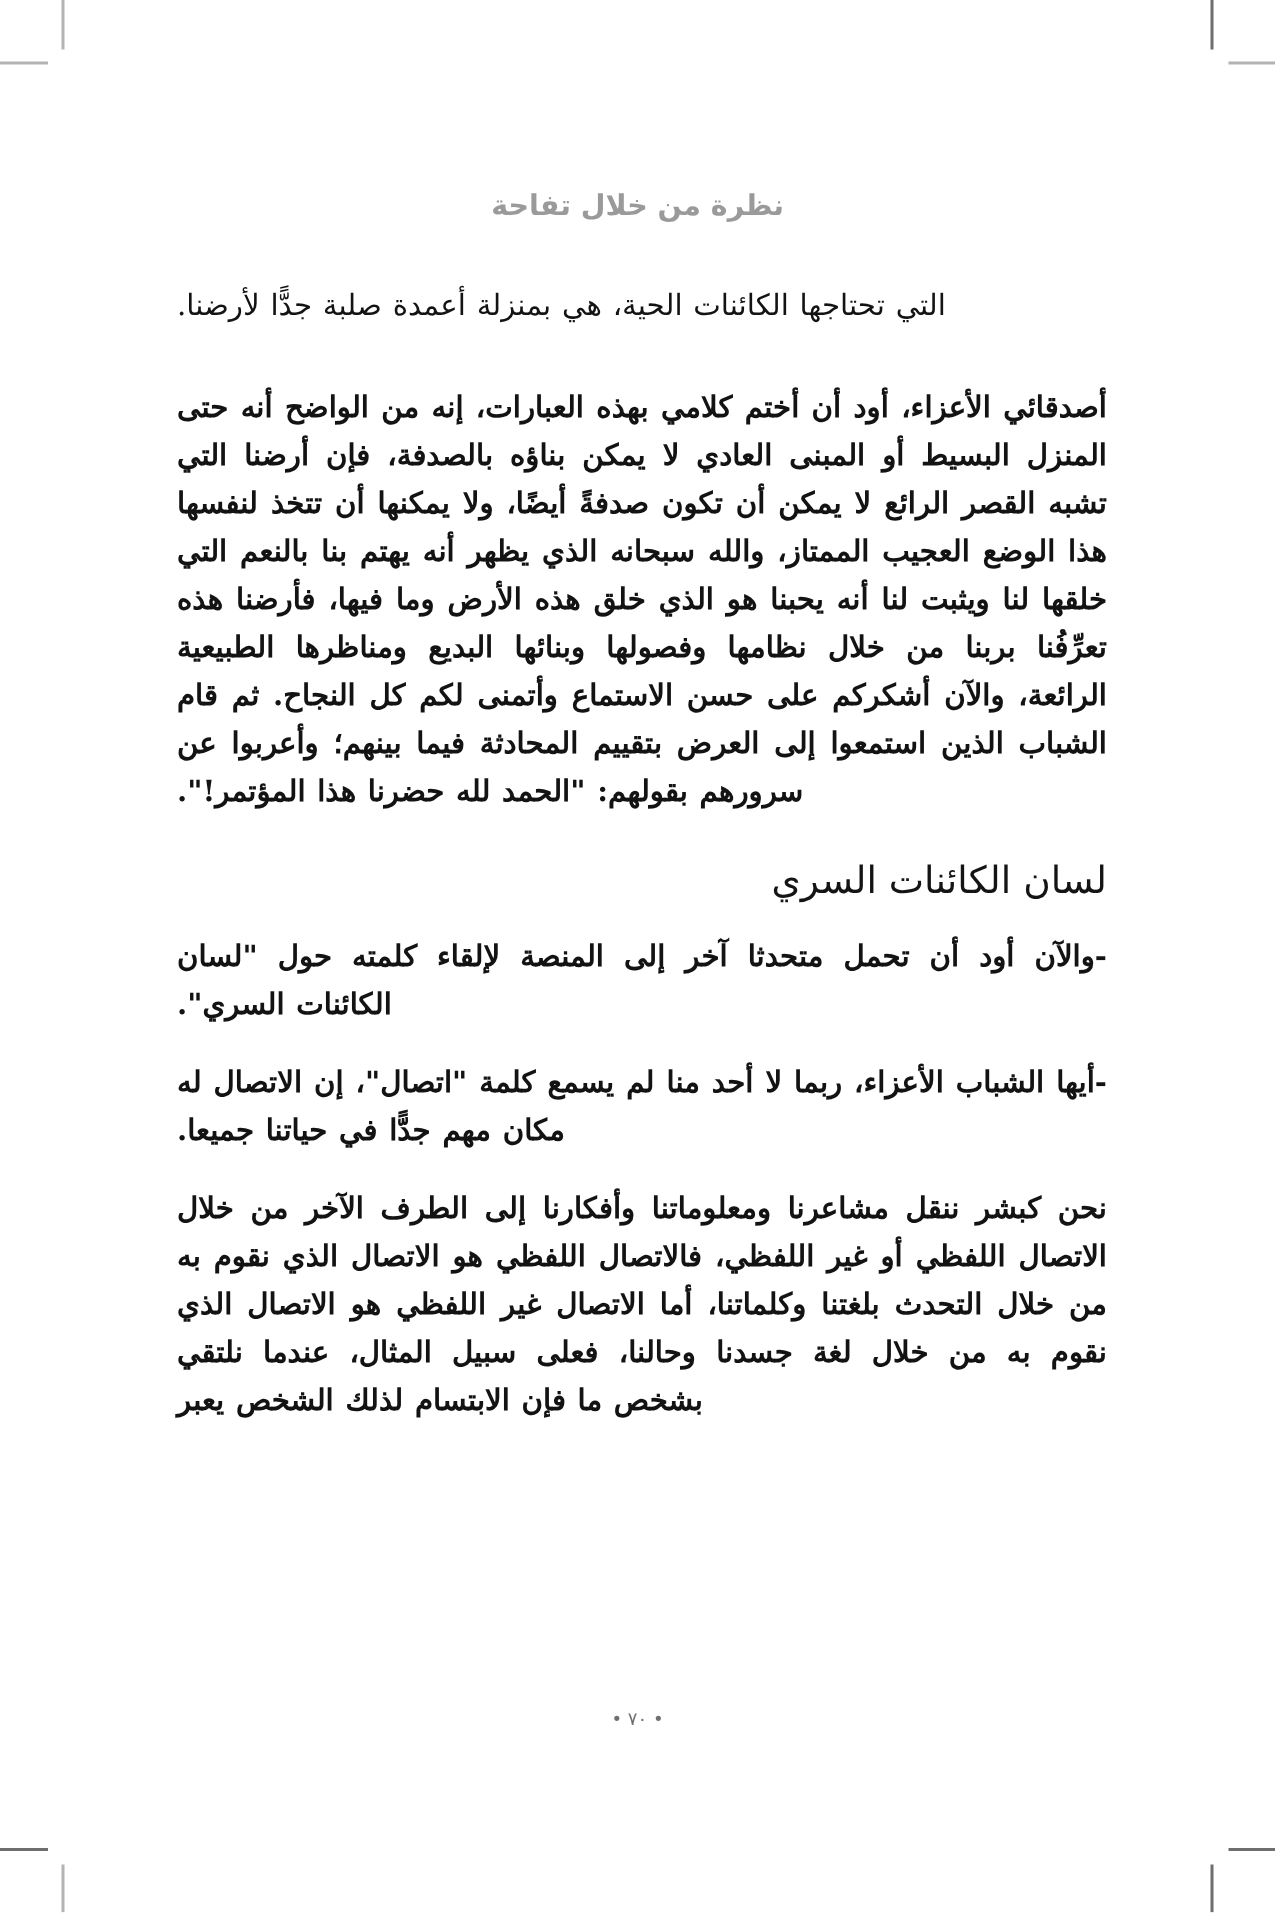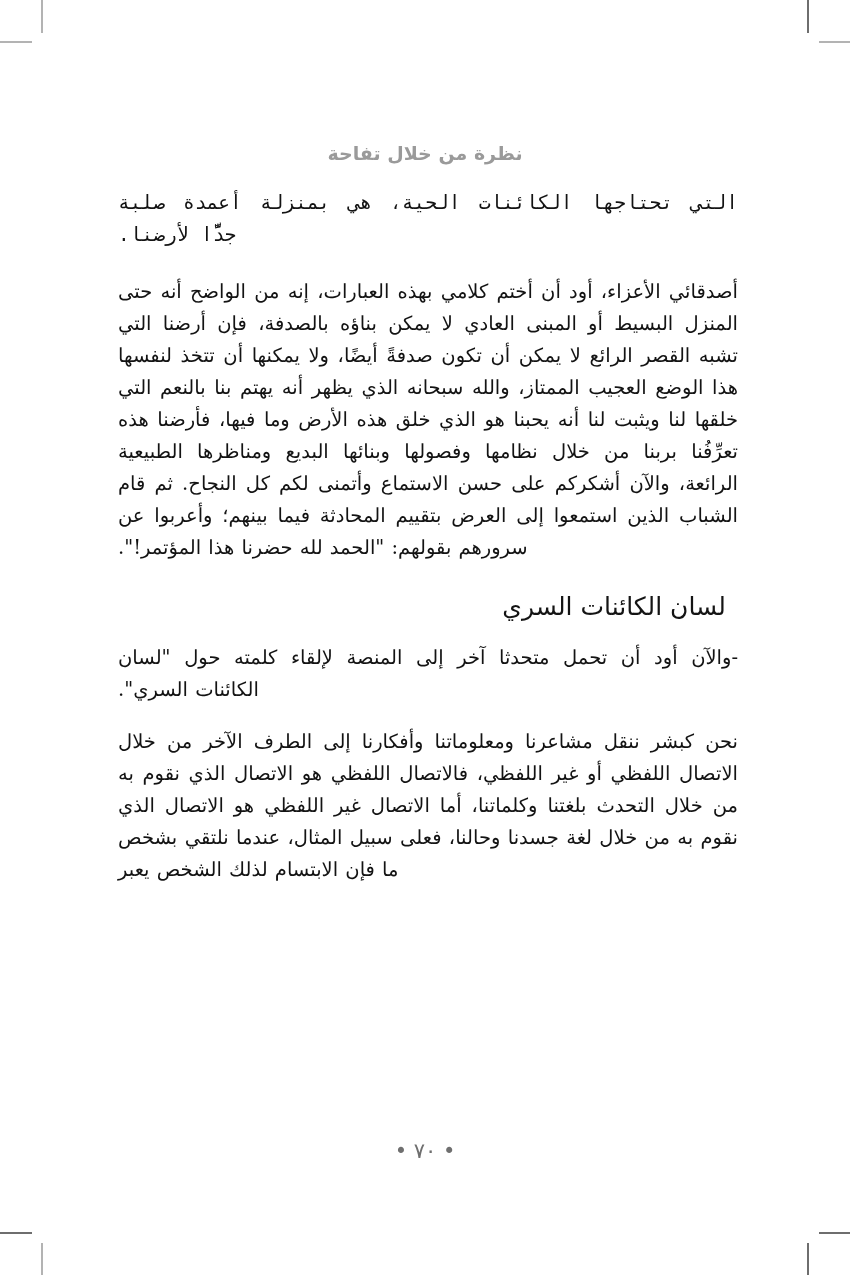--- a/index.html
+++ b/index.html
@@ -26,21 +26,21 @@
   .crop-tr-v { left: 807px; top: 0;      width: 2px;  height: 33px; background: #6e6e6e; }
   .crop-tr-h { left: 819px; top: 41px;   width: 31px; height: 2px;  }
   .crop-bl-h { left: 0;     top: 1232px; width: 32px; height: 2px;  background: #6e6e6e; }
   .crop-bl-v { left: 41px;  top: 1243px; width: 2px;  height: 32px; }
   .crop-br-h { left: 819px; top: 1232px; width: 31px; height: 2px;  background: #6e6e6e; }
   .crop-br-v { left: 807px; top: 1243px; width: 2px;  height: 32px; background: #6e6e6e; }
 
   
   .running-header {
     position: absolute;
-    top: 142px;
+    top: 126px;
     left: 0;
     width: 850px;
     text-align: center;
     font-family: "DejaVu Sans", sans-serif;
     font-size: 19px;
     font-weight: bold;
     color: #9a9a9a;
     letter-spacing: 0px;
   }
 
@@ -59,47 +59,47 @@
     line-height: 32px;
     color: #131313;
     text-align: justify;
     text-align-last: center;
     margin: 0 0 20px 0;
     word-spacing: 1px;
   }
   .para.continued {
     text-align: justify;
     text-align-last: left;
-    margin-bottom: 24px;
-    font-family: Liberation Mono, monospace;
+    margin-bottom: 36px;
   }
   .para.flush-left-last {
     text-align: justify;
     text-align-last: left;
+    font-weight: bold;
   }
 
   .section-heading {
     font-family: "DejaVu Sans", "Liberation Sans", sans-serif;
     font-size: 25px;
     font-weight: 400;
     color: #141414;
     text-align: right;
-    margin: 26px 12px 18px 0;
+    margin: 26px 0 18px 0;
     line-height: 34px;
   }
 
   
   .folio {
     position: absolute;
     top: 1139px;
     left: 0;
     width: 850px;
     text-align: center;
     font-family: "DejaVu Sans", sans-serif;
-    font-size: 21px;
+    font-size: 12px;
     color: #6f6f6f;
     letter-spacing: 3px;
     direction: rtl;
   }
 </style>
 </head>
 <body>
 
 <div class="page">
 
@@ -119,20 +119,21 @@
     <p class="para continued">التي تحتاجها الكائنات الحية، هي بمنزلة أعمدة صلبة جدًّا لأرضنا.</p>
 
     <p class="para flush-left-last">أصدقائي الأعزاء، أود أن أختم كلامي بهذه العبارات، إنه من الواضح أنه حتى المنزل البسيط أو المبنى العادي لا يمكن بناؤه بالصدفة، فإن أرضنا التي تشبه القصر الرائع لا يمكن أن تكون صدفةً أيضًا، ولا يمكنها أن تتخذ لنفسها هذا الوضع العجيب الممتاز، والله سبحانه الذي يظهر أنه يهتم بنا بالنعم التي خلقها لنا ويثبت لنا أنه يحبنا هو الذي خلق هذه الأرض وما فيها، فأرضنا هذه تعرِّفُنا بربنا من خلال نظامها وفصولها وبنائها البديع ومناظرها الطبيعية الرائعة، والآن أشكركم على حسن الاستماع وأتمنى لكم كل النجاح. ثم قام الشباب الذين استمعوا إلى العرض بتقييم المحادثة فيما بينهم؛ وأعربوا عن سرورهم بقولهم: "الحمد لله حضرنا هذا المؤتمر!".</p>
 
     <h2 class="section-heading">لسان الكائنات السري</h2>
 
 
     <p class="para flush-left-last">-والآن أود أن تحمل متحدثا آخر إلى المنصة لإلقاء كلمته حول "لسان الكائنات السري".</p>
 
 
+    <p class="para flush-left-last">-أيها الشباب الأعزاء، ربما لا أحد منا لم يسمع كلمة "اتصال"، إن الاتصال له مكان مهم جدًّا في حياتنا جميعا.</p>
 
     <p class="para flush-left-last">نحن كبشر ننقل مشاعرنا ومعلوماتنا وأفكارنا إلى الطرف الآخر من خلال الاتصال اللفظي أو غير اللفظي، فالاتصال اللفظي هو الاتصال الذي نقوم به من خلال التحدث بلغتنا وكلماتنا، أما الاتصال غير اللفظي هو الاتصال الذي نقوم به من خلال لغة جسدنا وحالنا، فعلى سبيل المثال، عندما نلتقي بشخص ما فإن الابتسام لذلك الشخص يعبر</p>
 
   </div>
 
   <div class="folio">• ٧٠ •</div>
 
 </div>
 
 </body></html>

